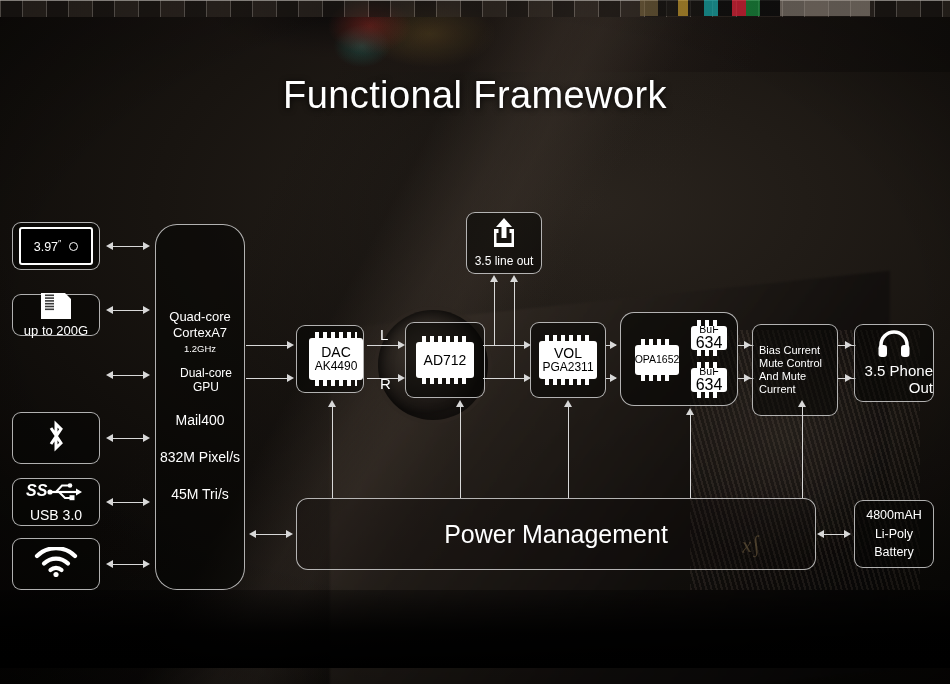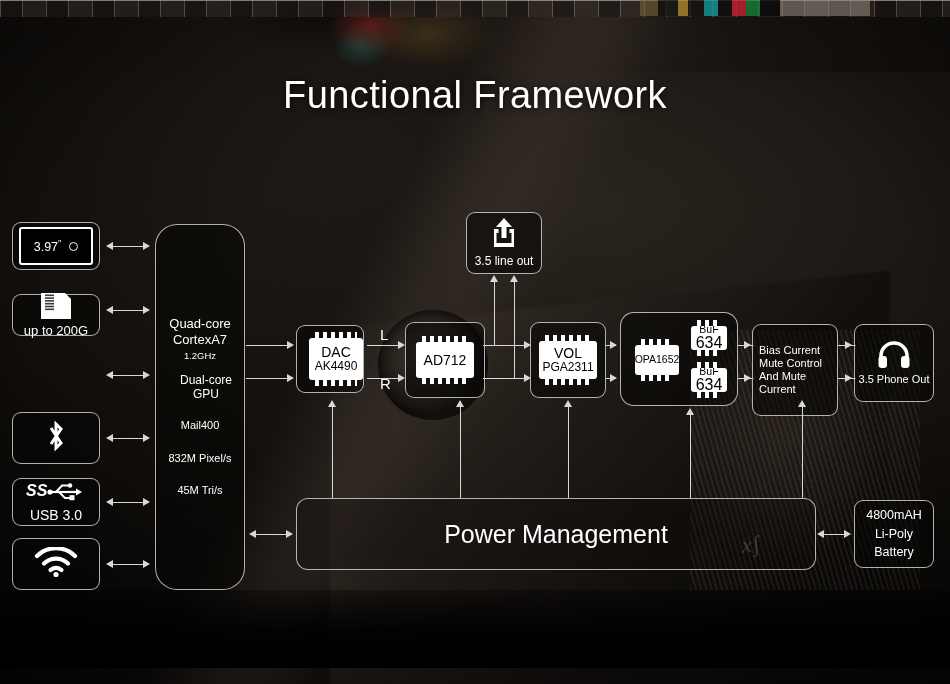--- a/index.html
+++ b/index.html
@@ -163,21 +163,21 @@
   .cpu{
     left:155px;top:224px;width:90px;height:366px;
     border-radius:22px;
     justify-content:center;
     gap:0;
   }
   .cpu .l1{font-size:13px;line-height:1.25;}
   .cpu .l2{font-size:9.5px;margin-top:2px;}
   .cpu .gap{height:12px;}
   .cpu .l3{font-size:12px;margin-left:12px;}
-  .cpu .l4{font-size:11px;line-height:1.5;margin-top:16px;}
+  .cpu .l4{font-size:14px;line-height:1.5;margin-top:16px;}
 
   
   .chip-box{}
   .chip{
     position:relative;
     background:#fff;
     color:#000;
     border-radius:3px;
     display:flex;flex-direction:column;
     align-items:center;justify-content:center;
@@ -479,21 +479,21 @@
     </div>
 
     <div class="box phone-out">
       <span>
         <svg width="34" height="28" viewBox="0 0 34 28" aria-hidden="true">
           <path d="M4 19 V15 A13 13 0 0 1 30 15 V19" fill="none" stroke="#fff" stroke-width="3.6"></path>
           <rect x="1.5" y="15" width="8.5" height="12" rx="3.2" fill="#fff"></rect>
           <rect x="24" y="15" width="8.5" height="12" rx="3.2" fill="#fff"></rect>
         </svg>
       </span>
-      <div class="cap" style="font-size:11px;">3.5 Phone Out</div>
+      <div class="cap" style="font-size:15px;text-align:right;">3.5 Phone Out</div>
     </div>
 
     <div>
       <div class="ln v" style="left:332px;top:406px;height:92px;"></div>
       <div class="ah u" style="left:328px;top:400px;"></div>
     </div>
     <div>
       <div class="ln v" style="left:460px;top:406px;height:92px;"></div>
       <div class="ah u" style="left:456px;top:400px;"></div>
     </div>

